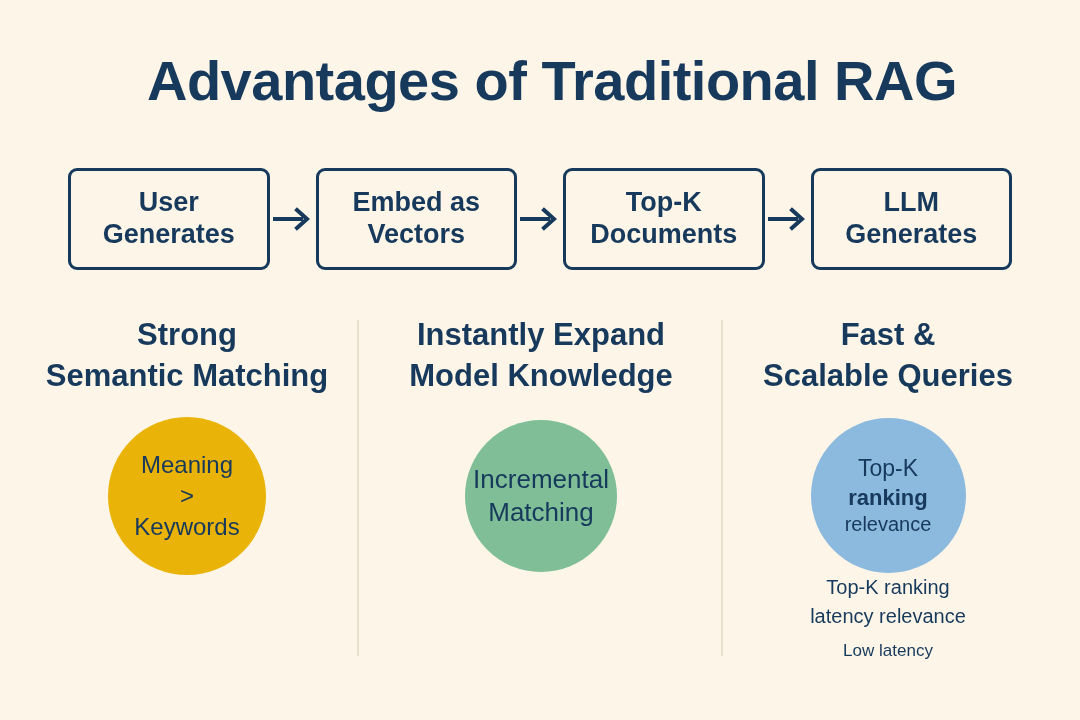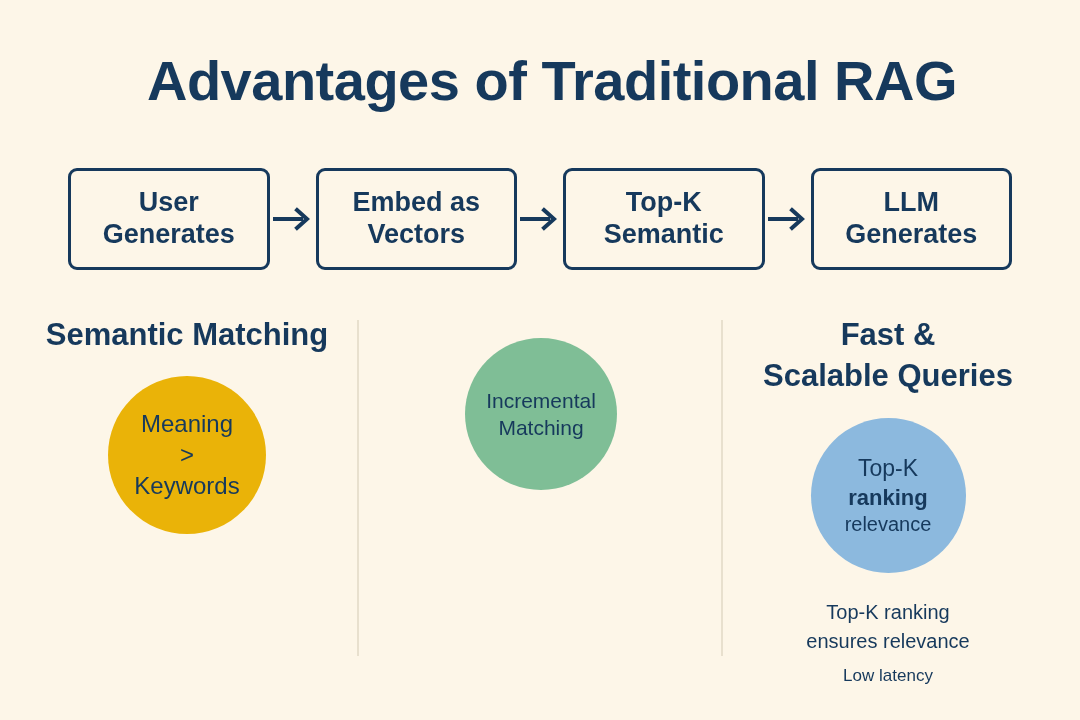--- a/index.html
+++ b/index.html
@@ -130,34 +130,33 @@
     margin-top: 21px;
   }
   .circle-orange .cline { font-size: 24px; line-height: 1.28; }
 
   .circle-green {
     width: 152px;
     height: 152px;
     background: #7FBE96;
     margin-top: 24px;
   }
-  .circle-green .cline { font-size: 21px; line-height: 1.3; }
+  .circle-green .cline { font-size: 26px; line-height: 1.3; }
 
   .circle-blue {
     width: 155px;
     height: 155px;
     background: #8CB9DE;
     margin-top: 22px;
   }
   .circle-blue .cline-1 { font-size: 23px; line-height: 1.28; }
   .circle-blue .cline-2 { font-size: 22px; line-height: 1.28; font-weight: bold; }
   .circle-blue .cline-3 { font-size: 20px; line-height: 1.28; }
 
   .col-caption {
-    margin-top: 25px;
     font-size: 20px;
     line-height: 1.45;
     color: #16395C;
     text-align: center;
     white-space: nowrap;
   }
   .col-subcaption {
     margin-top: 8px;
     font-size: 17px;
     line-height: 1.4;
@@ -194,21 +193,21 @@
 
     <div class="flow-arrow">
       <svg width="40" height="26" viewBox="0 0 40 26" aria-hidden="true">
         <line x1="0" y1="13" x2="30" y2="13" stroke="#16395C" stroke-width="4"></line>
         <polyline points="24,4 34,13 24,22" fill="none" stroke="#16395C" stroke-width="4" stroke-linecap="square" stroke-linejoin="miter"></polyline>
       </svg>
     </div>
 
     <div class="flow-box">
       <div class="line">Top-K</div>
-      <div class="line">Semantic</div>
+      <div class="line">Documents</div>
     </div>
 
     <div class="flow-arrow">
       <svg width="40" height="26" viewBox="0 0 40 26" aria-hidden="true">
         <line x1="0" y1="13" x2="30" y2="13" stroke="#16395C" stroke-width="4"></line>
         <polyline points="24,4 34,13 24,22" fill="none" stroke="#16395C" stroke-width="4" stroke-linecap="square" stroke-linejoin="miter"></polyline>
       </svg>
     </div>
 
     <div class="flow-box">
@@ -216,46 +215,51 @@
       <div class="line">Generates</div>
     </div>
 
   </div>
 
   <div class="divider d1"></div>
   <div class="divider d2"></div>
 
   <div class="column col-1">
     <div class="col-heading">
+      <div>Strong</div>
       <div>Semantic Matching</div>
     </div>
     <div class="circle circle-orange">
       <div class="cline">Meaning</div>
       <div class="cline">&gt;</div>
       <div class="cline">Keywords</div>
     </div>
   </div>
 
   <div class="column col-2">
+    <div class="col-heading">
+      <div>Instantly Expand</div>
+      <div>Model Knowledge</div>
+    </div>
     <div class="circle circle-green">
       <div class="cline">Incremental</div>
       <div class="cline">Matching</div>
     </div>
   </div>
 
   <div class="column col-3">
     <div class="col-heading">
       <div>Fast &amp;</div>
       <div>Scalable Queries</div>
     </div>
     <div class="circle circle-blue">
       <div class="cline cline-1">Top-K</div>
       <div class="cline cline-2">ranking</div>
       <div class="cline cline-3">relevance</div>
     </div>
     <div class="col-caption">
       <div>Top-K ranking</div>
-      <div>ensures relevance</div>
+      <div>latency relevance</div>
     </div>
     <div class="col-subcaption">Low latency</div>
   </div>
 
 </div>
 
 </body></html>

